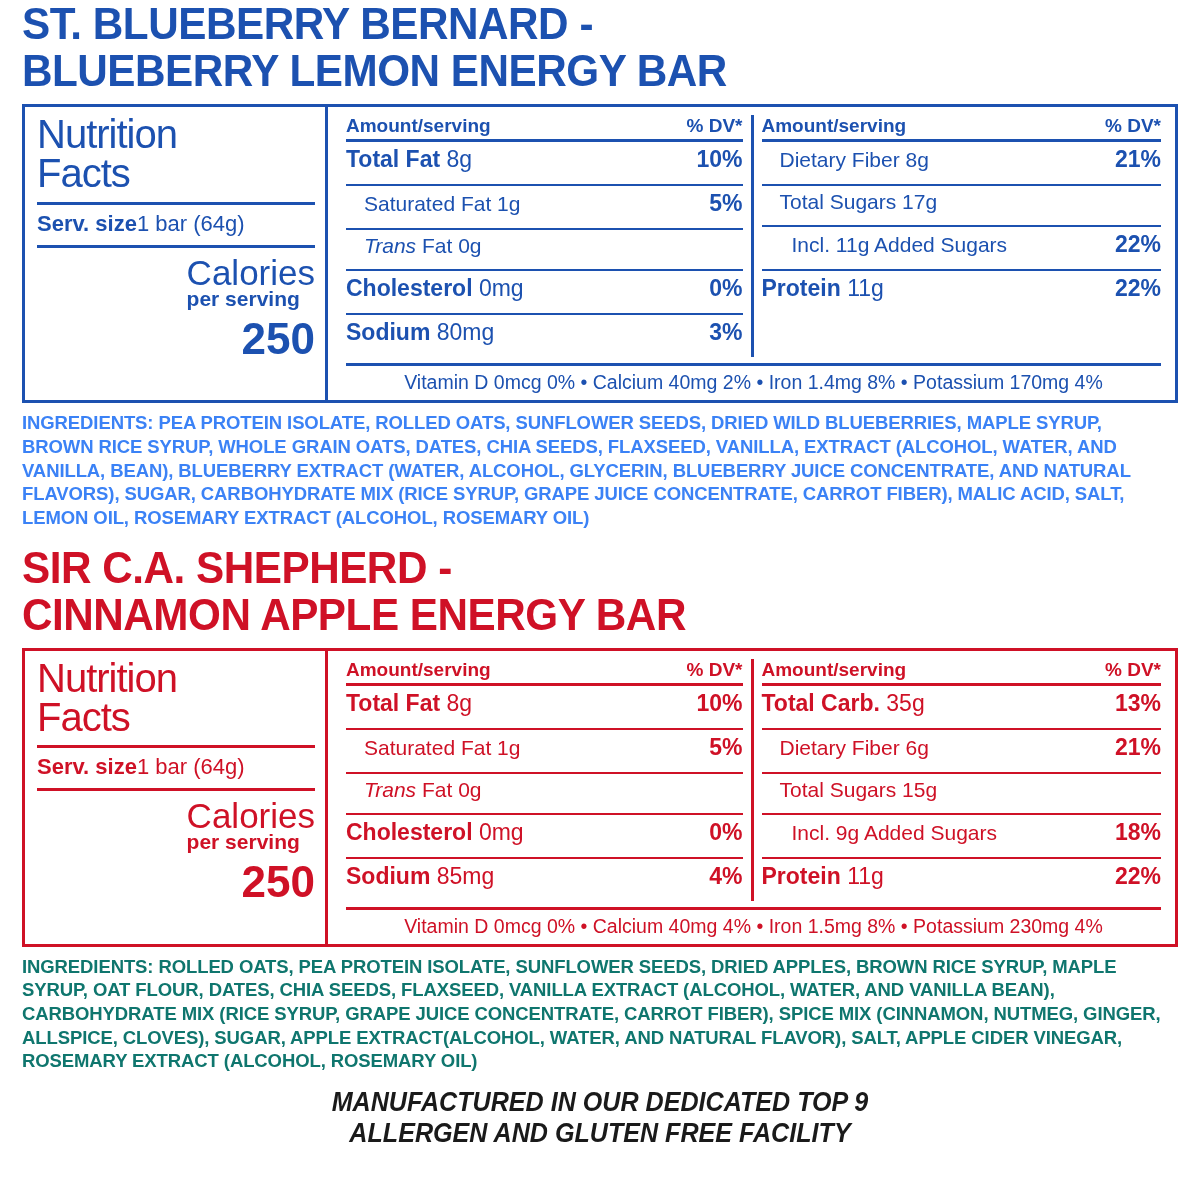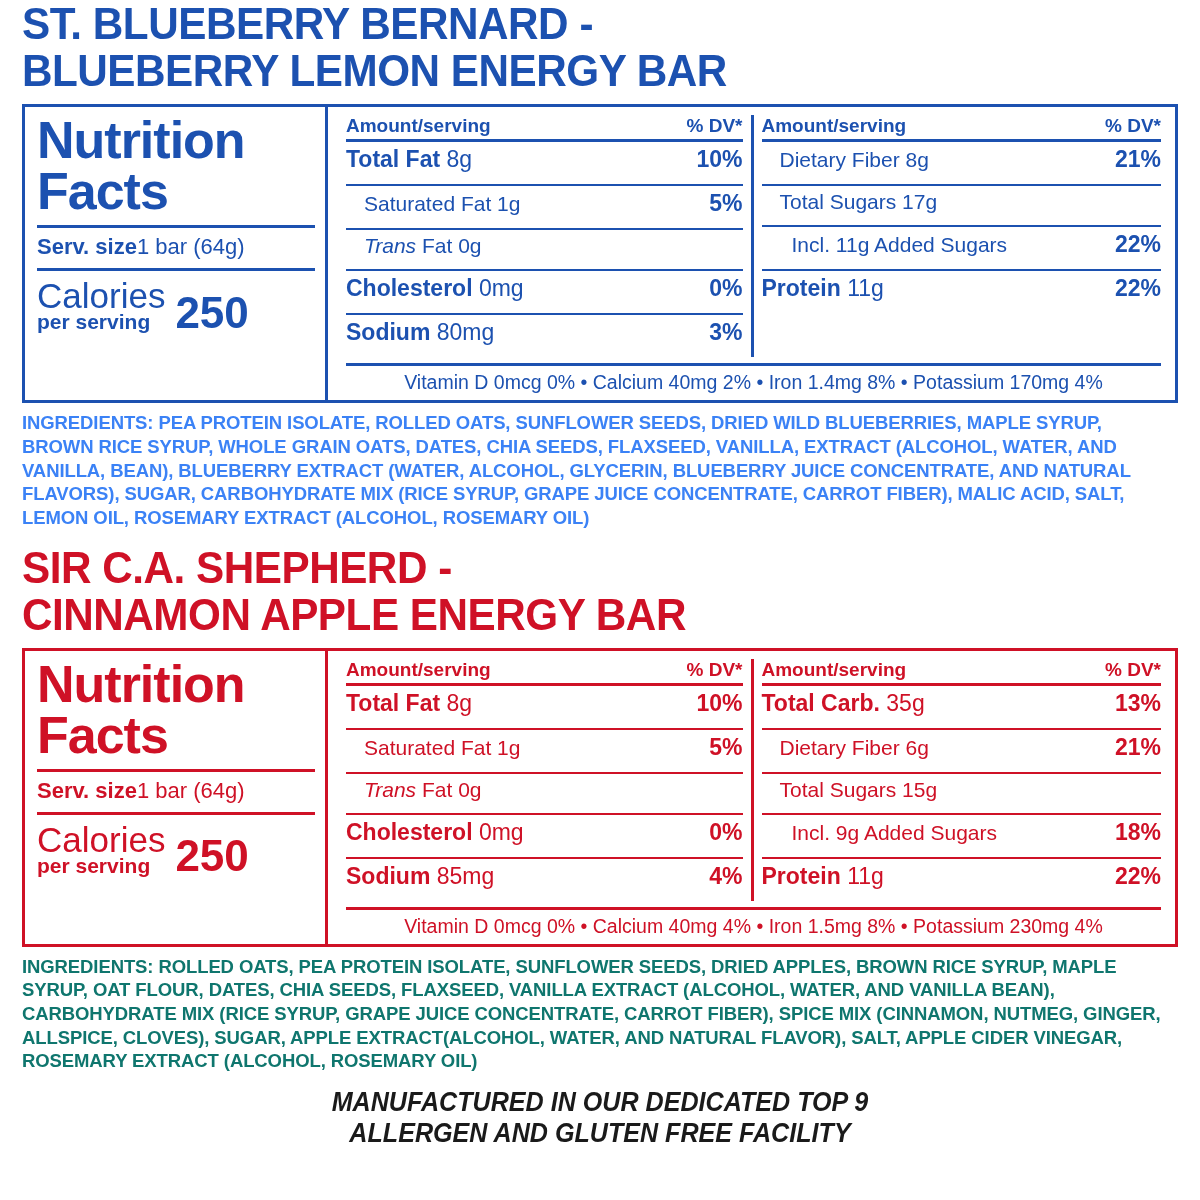--- a/index.html
+++ b/index.html
@@ -40,22 +40,22 @@
   .panel.red-panel { border-color: #cf1126; }
 
   .col-left {
     width: 300px;
     flex: none;
     padding: 8px 10px 6px 12px;
     display: flex;
     flex-direction: column;
   }
   .nf-title {
-    font-weight: 700;
-    font-size: 52px;
+    font-weight: 400;
+    font-size: 40px;
     line-height: 0.98;
     color: #1c51b0;
     letter-spacing: -1px;
   }
   .red-panel .nf-title { color: #cf1126; }
   .rule {
     border-top: 3px solid #1c51b0;
     margin: 8px 0 6px 0;
   }
   .red-panel .rule { border-color: #cf1126; }
@@ -65,20 +65,21 @@
     color: #1c51b0;
     white-space: nowrap;
   }
   .red-panel .serv { color: #cf1126; }
   .serv .val { font-weight: 400; }
   .cal-row {
     display: flex;
     align-items: flex-end;
     gap: 10px;
     margin-top: 2px;
+    flex-direction: column;
   }
   .cal-label {
     color: #1c51b0;
     line-height: 0.95;
   }
   .red-panel .cal-label { color: #cf1126; }
   .cal-label .big { display: block; font-size: 35px; font-weight: 400; }
   .cal-label .small { display: block; font-size: 21px; font-weight: 700; }
   .cal-value {
     font-size: 44px;

